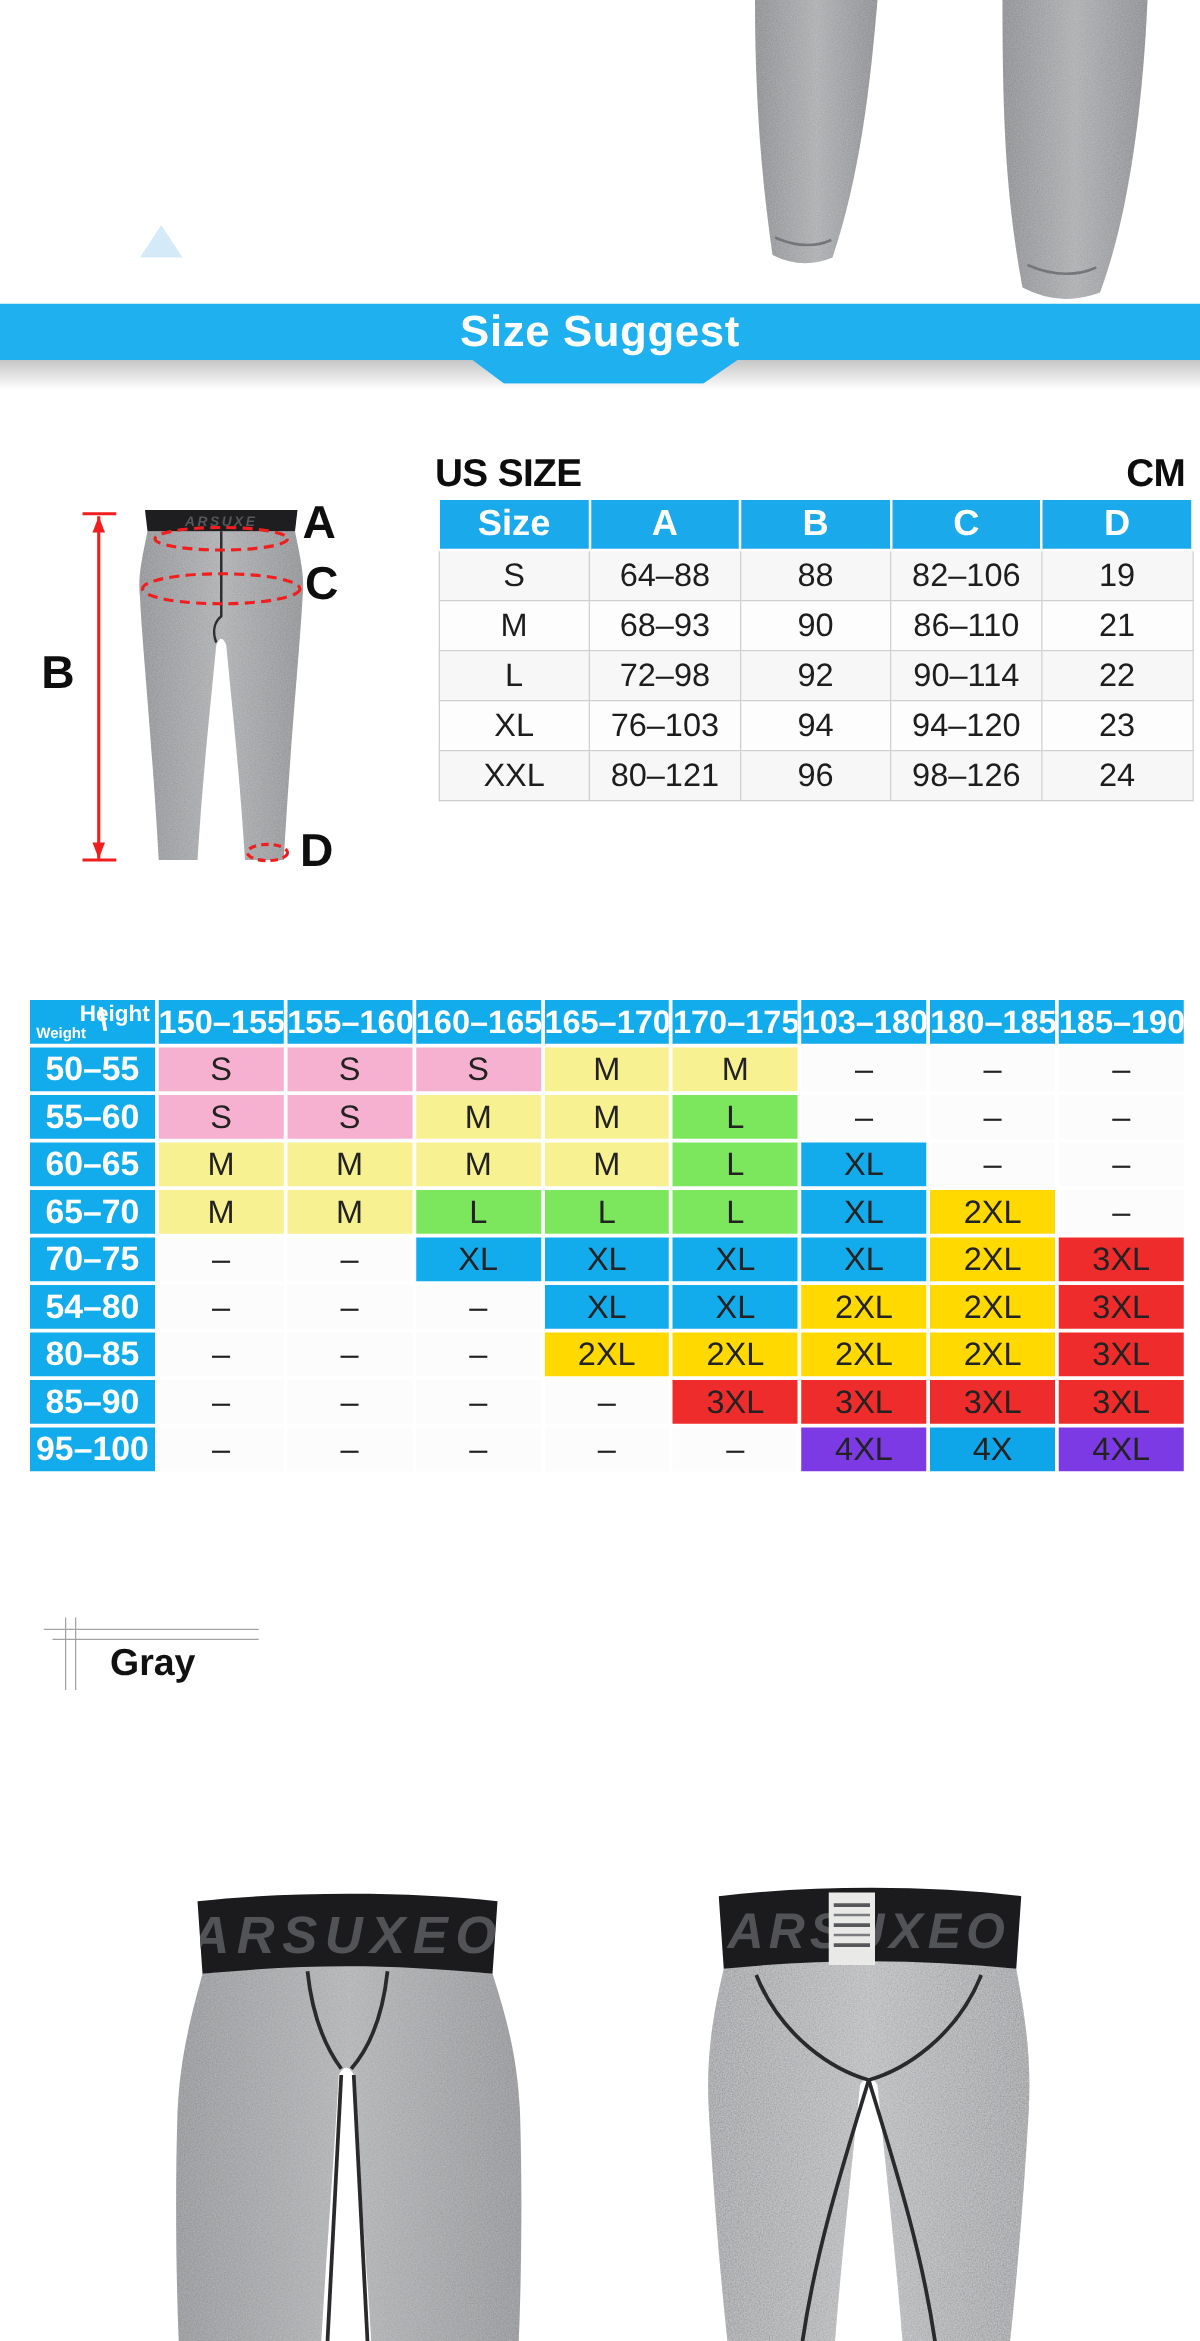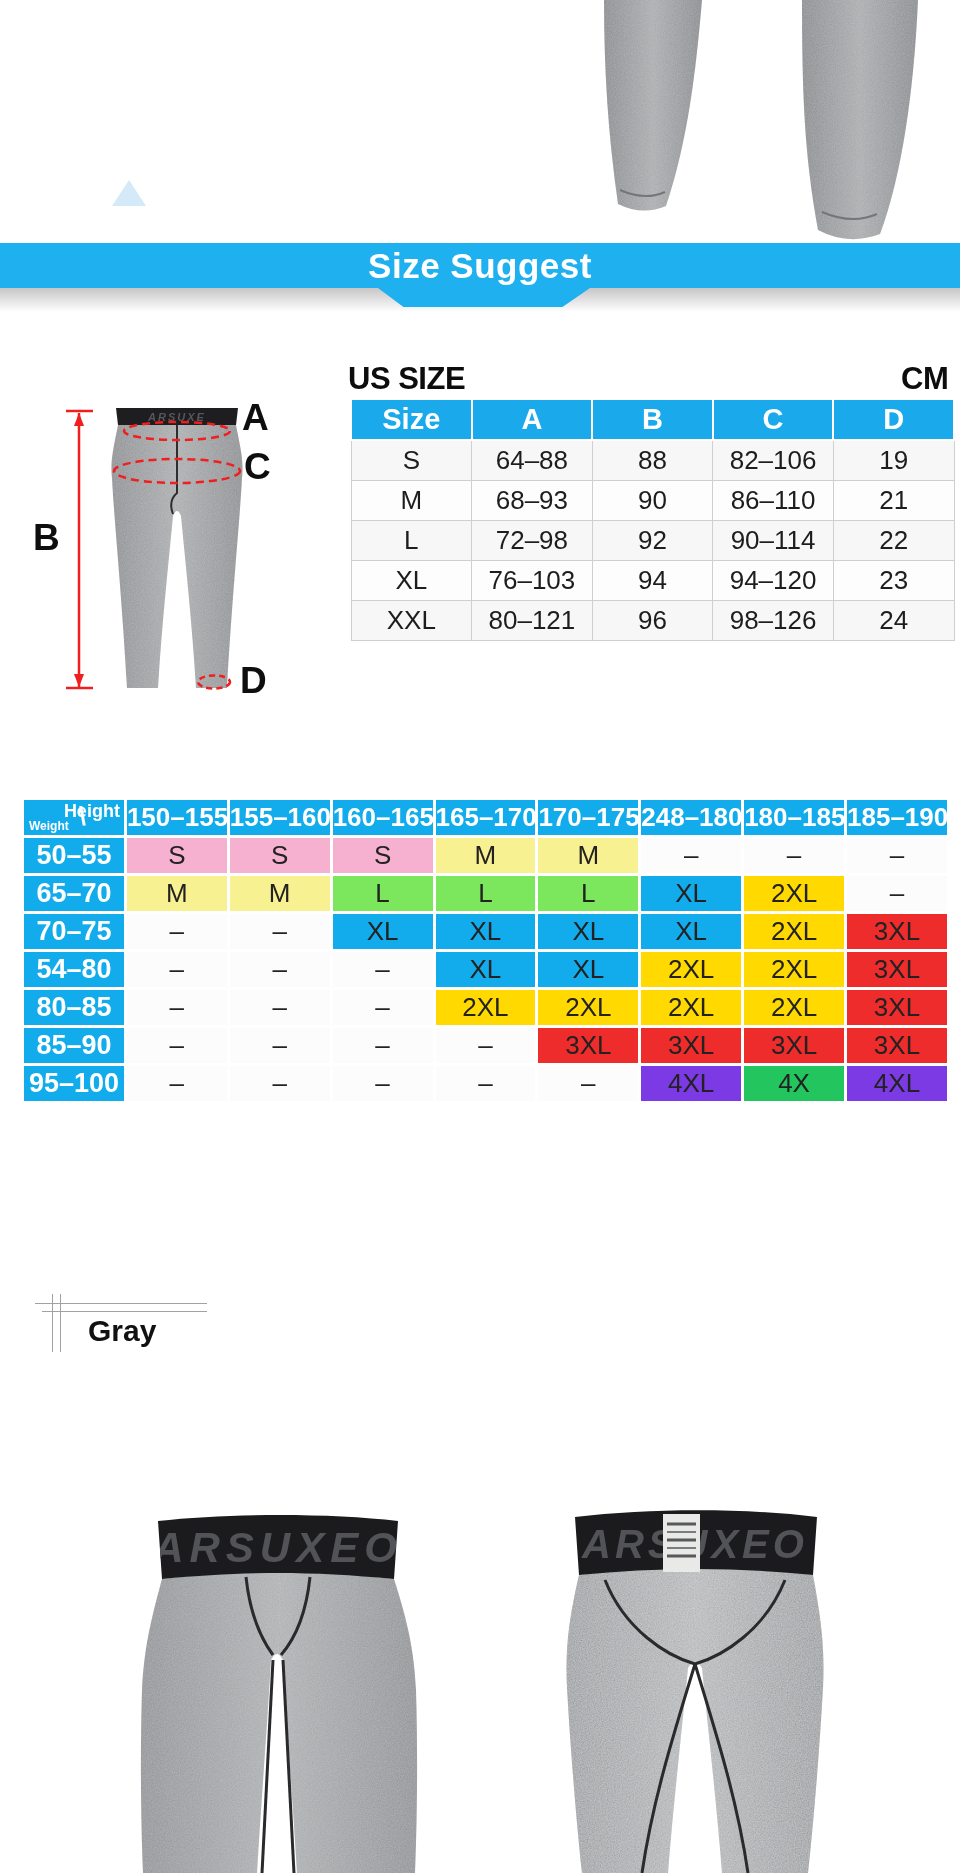--- a/index.html
+++ b/index.html
@@ -200,36 +200,58 @@
           <th class="corner">
             <span class="cw">Weight</span>
             <span class="cb">\</span>
             <span class="ch">Height</span>
           </th>
           <th>150–155</th>
           <th>155–160</th>
           <th>160–165</th>
           <th>165–170</th>
           <th>170–175</th>
-          <th>248–180</th>
+          <th>103–180</th>
           <th>180–185</th>
           <th>185–190</th>
         </tr>
         <tr>
           <th class="wlabel">50–55</th>
           <td style="background:#f7b1d0">S</td>
           <td style="background:#f7b1d0">S</td>
           <td style="background:#f7b1d0">S</td>
           <td style="background:#f8f192">M</td>
           <td style="background:#f8f192">M</td>
           <td style="background:#fcfcfc">–</td>
           <td style="background:#fcfcfc">–</td>
           <td style="background:#fcfcfc">–</td>
         </tr>
         <tr>
+          <th class="wlabel">55–60</th>
+          <td style="background:#f7b1d0">S</td>
+          <td style="background:#f7b1d0">S</td>
+          <td style="background:#f8f192">M</td>
+          <td style="background:#f8f192">M</td>
+          <td style="background:#7ce75c">L</td>
+          <td style="background:#fcfcfc">–</td>
+          <td style="background:#fcfcfc">–</td>
+          <td style="background:#fcfcfc">–</td>
+        </tr>
+        <tr>
+          <th class="wlabel">60–65</th>
+          <td style="background:#f8f192">M</td>
+          <td style="background:#f8f192">M</td>
+          <td style="background:#f8f192">M</td>
+          <td style="background:#f8f192">M</td>
+          <td style="background:#7ce75c">L</td>
+          <td style="background:#12abeb">XL</td>
+          <td style="background:#fcfcfc">–</td>
+          <td style="background:#fcfcfc">–</td>
+        </tr>
+        <tr>
           <th class="wlabel">65–70</th>
           <td style="background:#f8f192">M</td>
           <td style="background:#f8f192">M</td>
           <td style="background:#7ce75c">L</td>
           <td style="background:#7ce75c">L</td>
           <td style="background:#7ce75c">L</td>
           <td style="background:#12abeb">XL</td>
           <td style="background:#ffd900">2XL</td>
           <td style="background:#fcfcfc">–</td>
         </tr>
@@ -278,21 +300,21 @@
           <td style="background:#ee2c2c">3XL</td>
         </tr>
         <tr>
           <th class="wlabel">95–100</th>
           <td style="background:#fcfcfc">–</td>
           <td style="background:#fcfcfc">–</td>
           <td style="background:#fcfcfc">–</td>
           <td style="background:#fcfcfc">–</td>
           <td style="background:#fcfcfc">–</td>
           <td style="background:#7b3ae3">4XL</td>
-          <td style="background:#22c55e">4X</td>
+          <td style="background:#0ea5e9">4X</td>
           <td style="background:#7b3ae3">4XL</td>
         </tr>
       </tbody>
     </table>
 
   <div class="mark mark-v1"></div>
   <div class="mark mark-v2"></div>
   <div class="mark mark-h1"></div>
   <div class="mark mark-h2"></div>
   <div class="gray-text">Gray</div>

